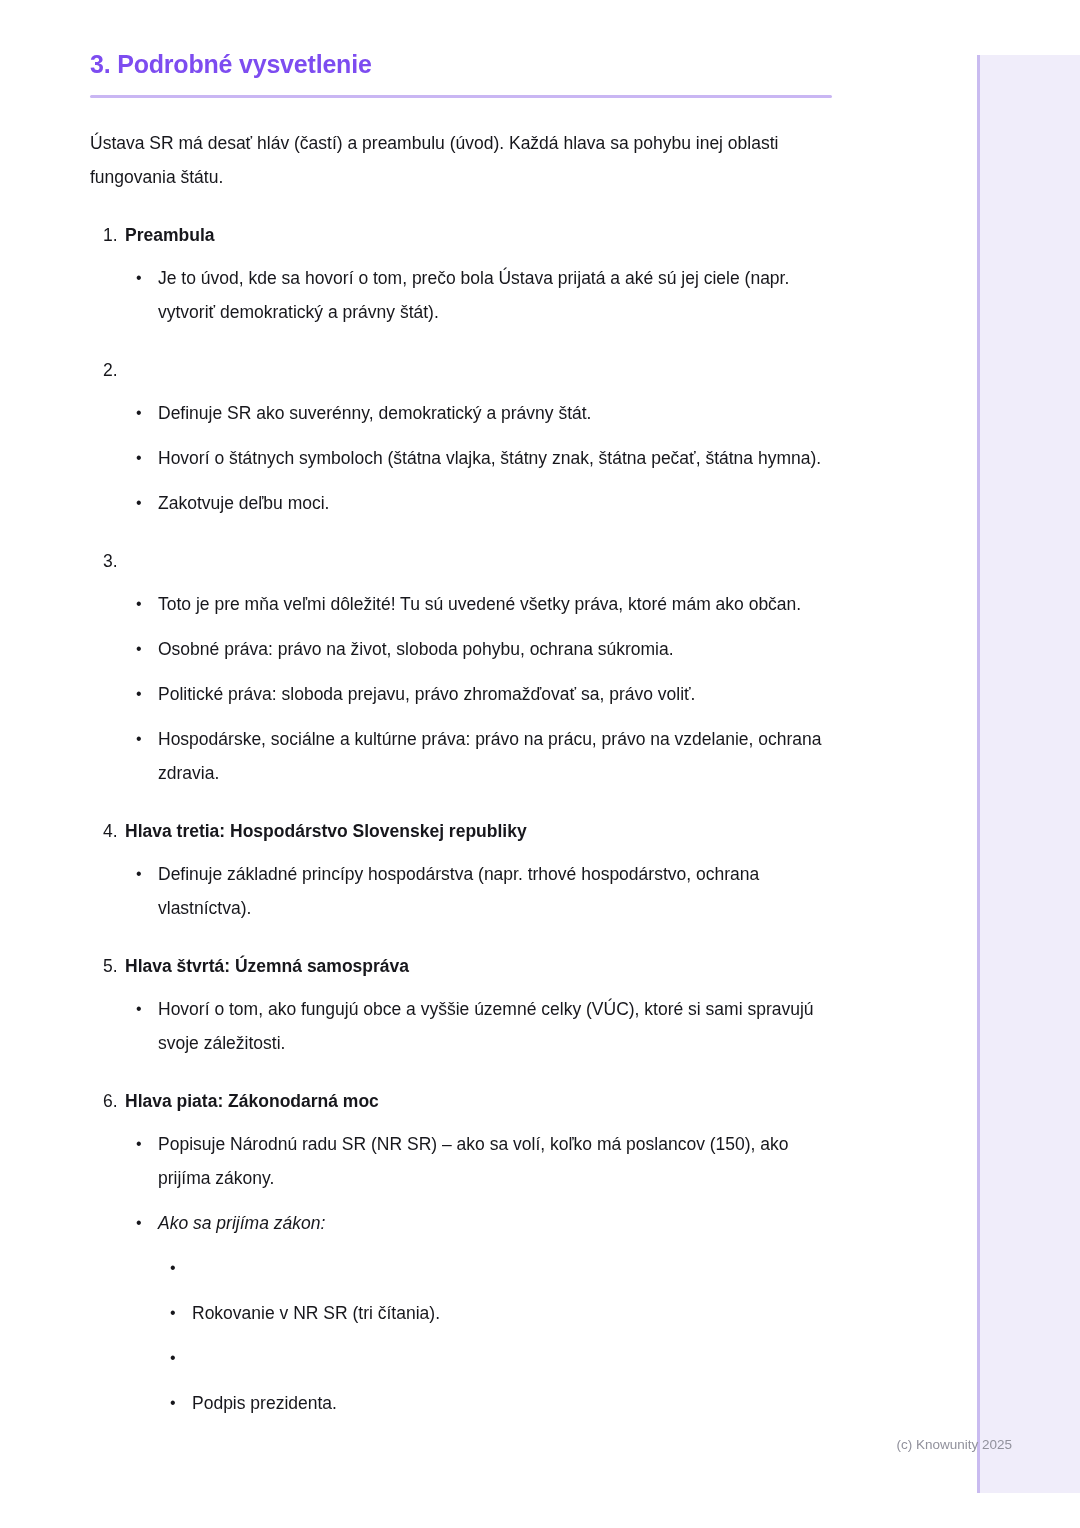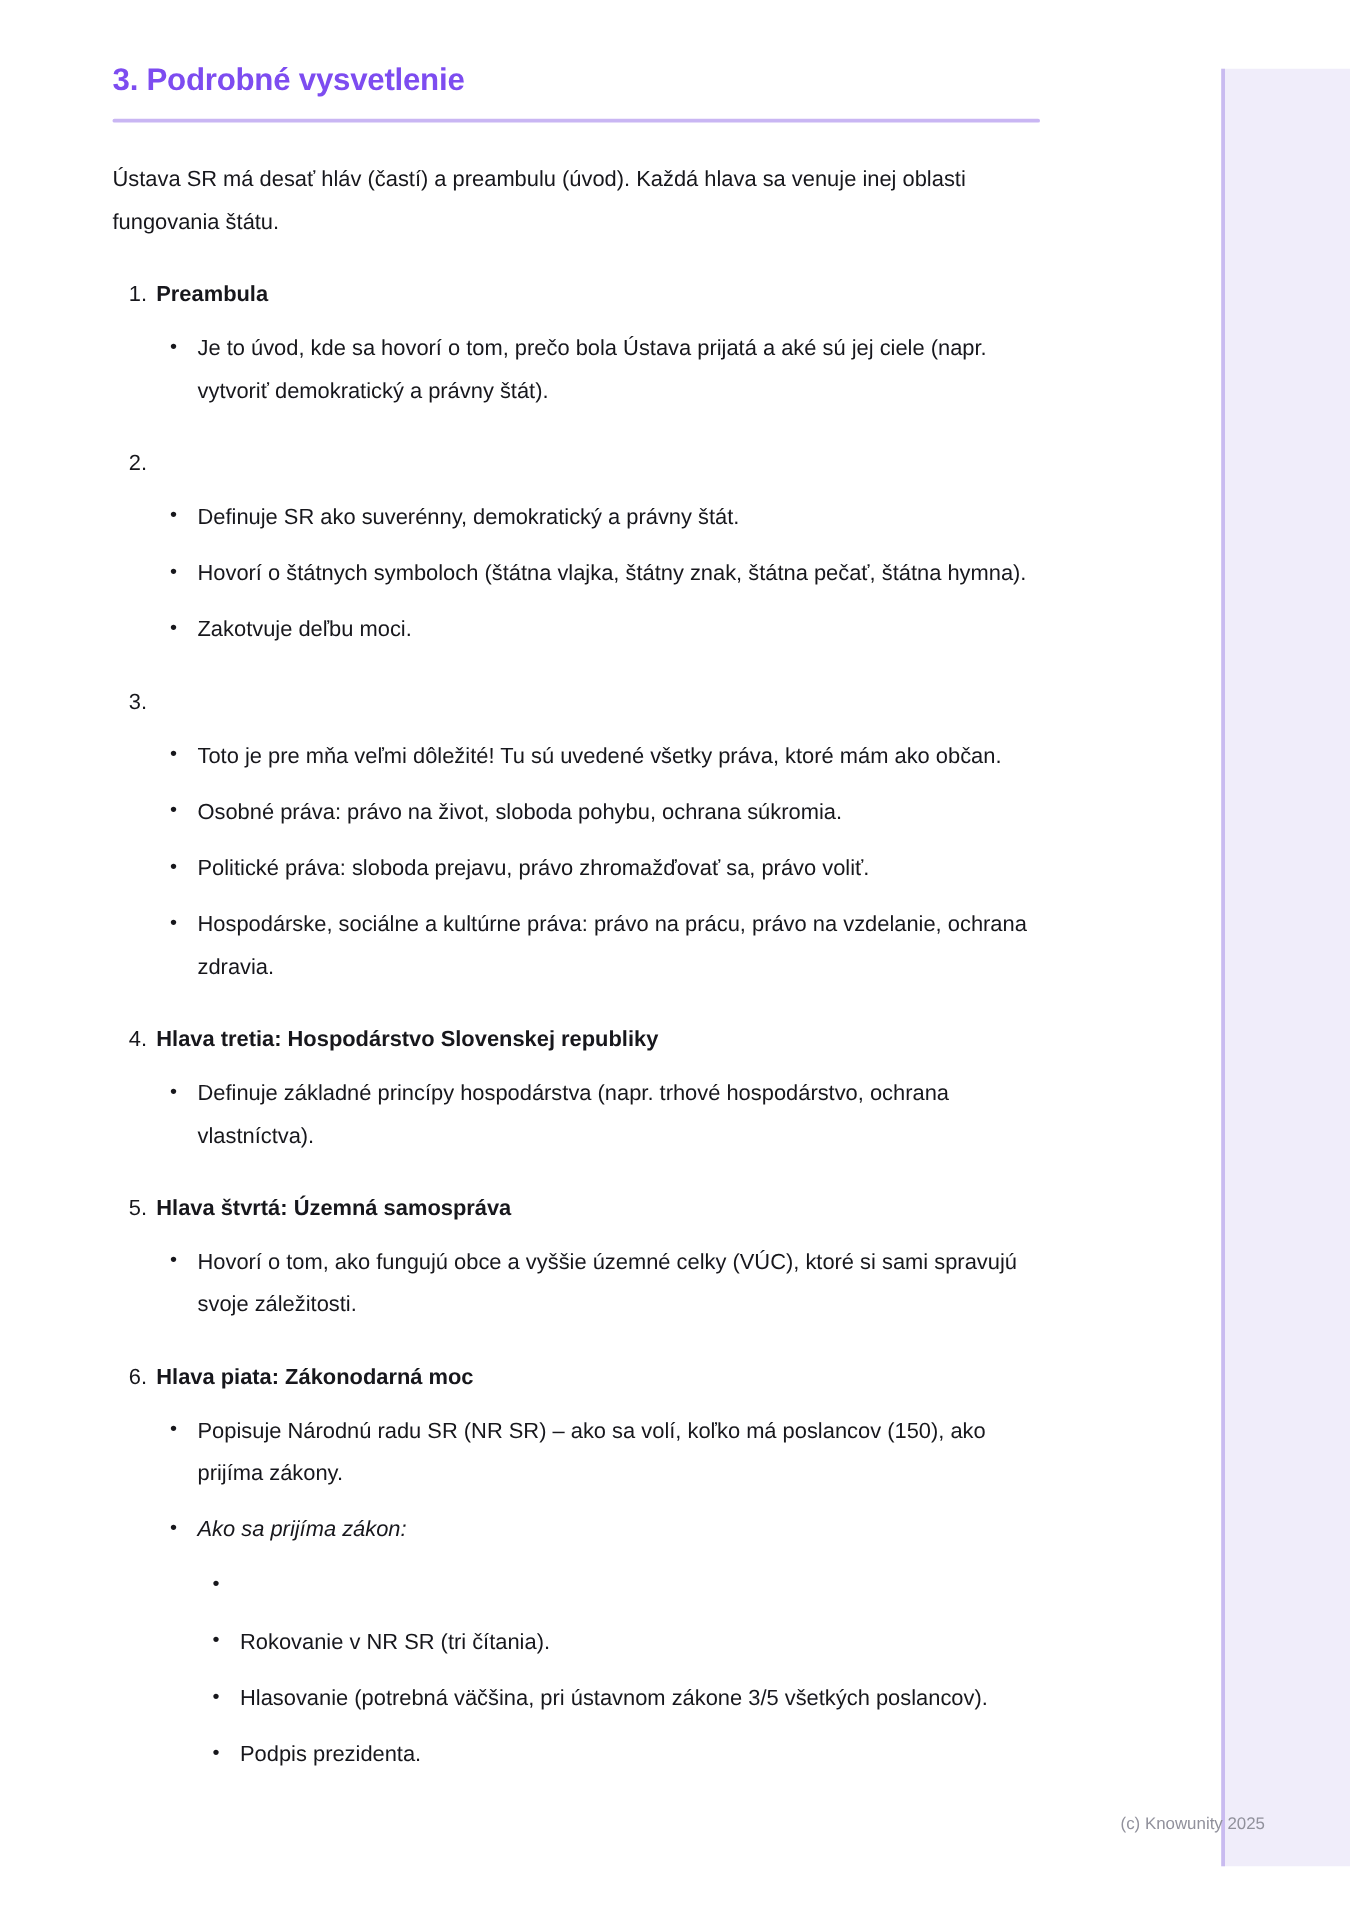--- a/index.html
+++ b/index.html
@@ -21,35 +21,35 @@
   .sec-head{display:flex;padding-left:13px;font-size:17.5px;line-height:30px;}
   .num{display:inline-block;min-width:22px;flex-shrink:0;}
   .head{font-weight:700;}
 
   .bullet{display:flex;padding-left:46px;margin-top:11px;font-size:17.5px;line-height:34px;}
   .bullet.sub{padding-left:80px;}
   .dot{width:22px;flex-shrink:0;font-size:16px;}
   .blead{font-weight:400;margin-top:40px;}
   .italic{font-style:italic;}
 
-  .footer{position:absolute;right:68px;bottom:62px;font-size:13.5px;color:#91919c;z-index:2;}
+  .footer{position:absolute;right:68px;bottom:76px;font-size:13.5px;color:#91919c;z-index:2;}
 </style>
 </head>
 <body>
 
 <div class="page">
 
   <div class="side-strip"></div>
 
   <div class="content">
 
     <h1 class="title">3. Podrobné vysvetlenie</h1>
     <div class="divider"></div>
 
-    <p class="intro">Ústava SR má desať hláv (častí) a preambulu (úvod). Každá hlava sa venuje inej oblasti fungovania štátu.</p>
+    <p class="intro">Ústava SR má desať hláv (častí) a preambulu (úvod). Každá hlava sa pohybu inej oblasti fungovania štátu.</p>
 
 
     <div class="section">
       <div class="sec-head">
         <span class="num">1.</span>
         <span class="head">Preambula</span>
       </div>
       <div class="bullet">
         <span class="dot">•</span>
         <span class="btext">Je to úvod, kde sa hovorí o tom, prečo bola Ústava prijatá a aké sú jej ciele (napr. vytvoriť demokratický a právny štát).</span>
@@ -133,21 +133,20 @@
       </div>
       <div class="bullet sub">
         <span class="dot">•</span>
       </div>
       <div class="bullet sub">
         <span class="dot">•</span>
         <span class="btext">Rokovanie v NR SR (tri čítania).</span>
       </div>
       <div class="bullet sub">
         <span class="dot">•</span>
-        <span class="btext">Hlasovanie (potrebná väčšina, pri ústavnom zákone 3/5 všetkých poslancov).</span>
       </div>
       <div class="bullet sub">
         <span class="dot">•</span>
         <span class="btext">Podpis prezidenta.</span>
       </div>
     </div>
 
   </div>
 
   <div class="footer">(c) Knowunity 2025</div>

